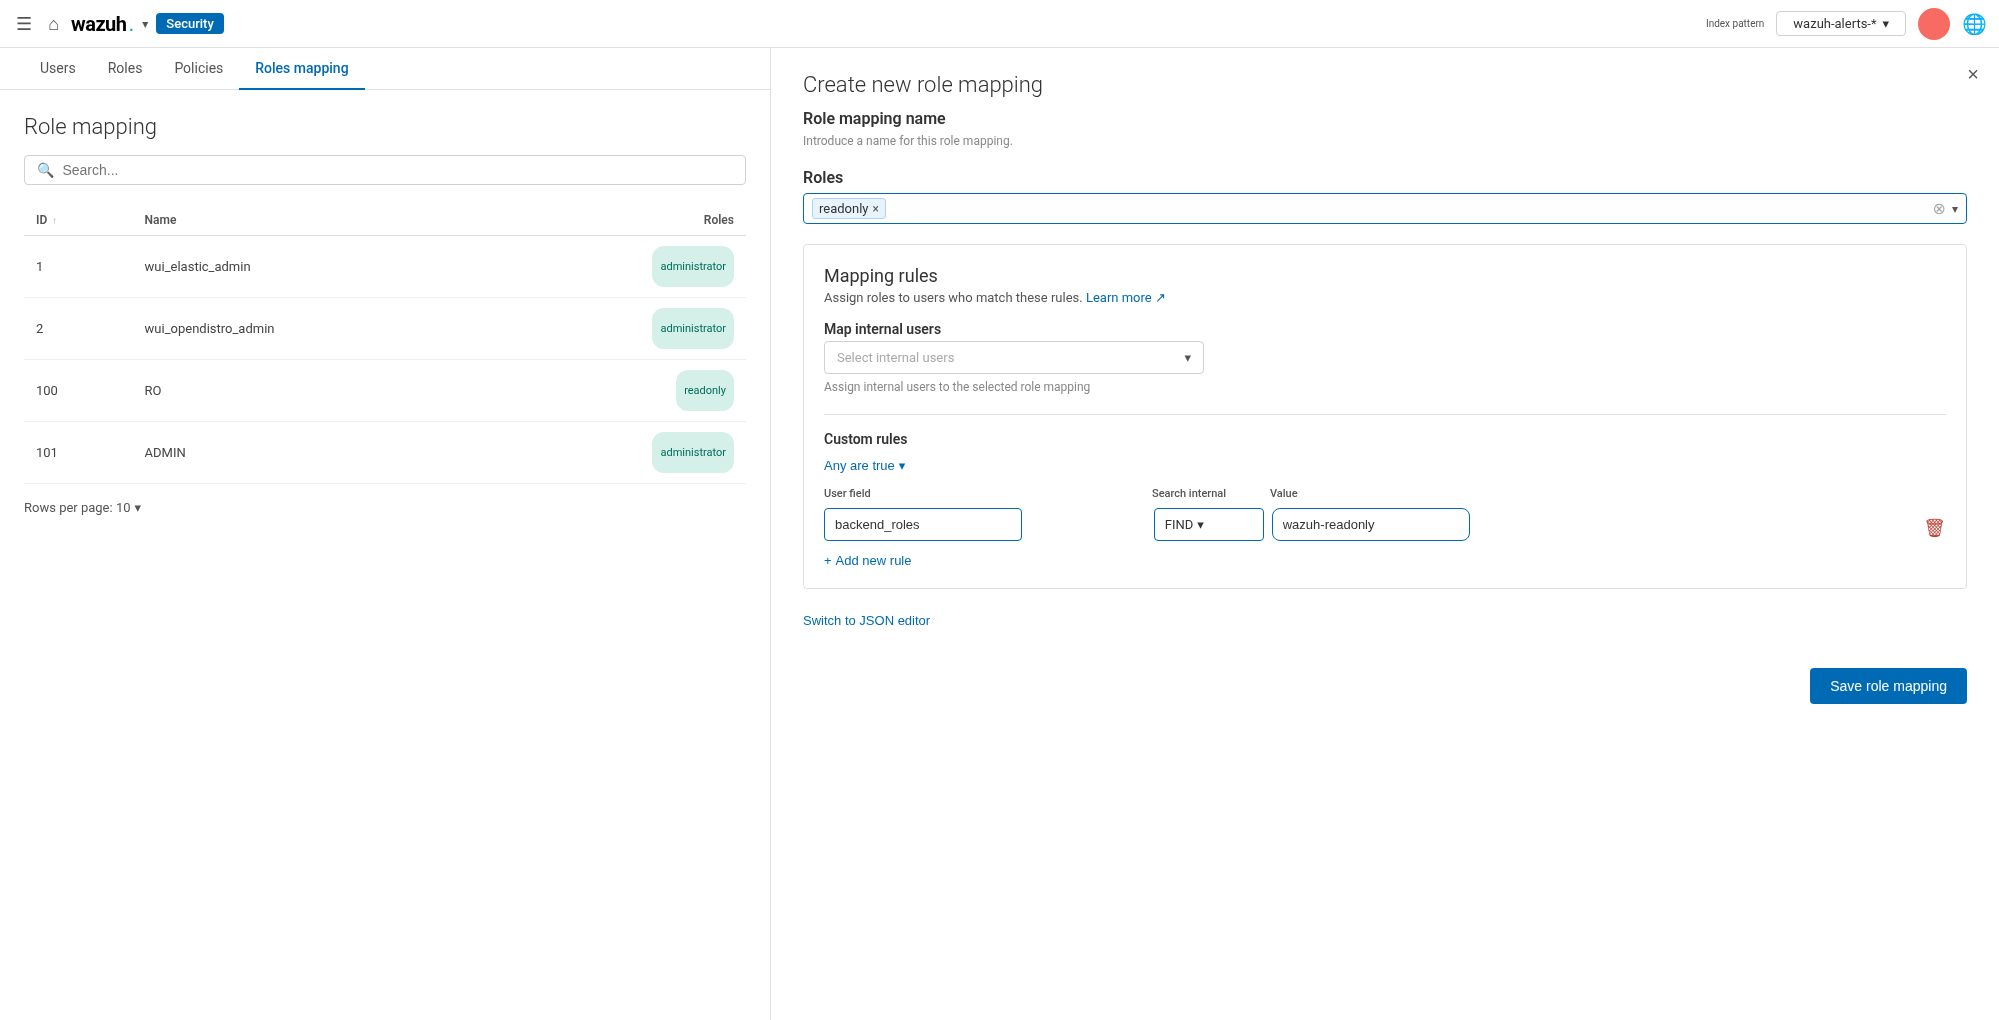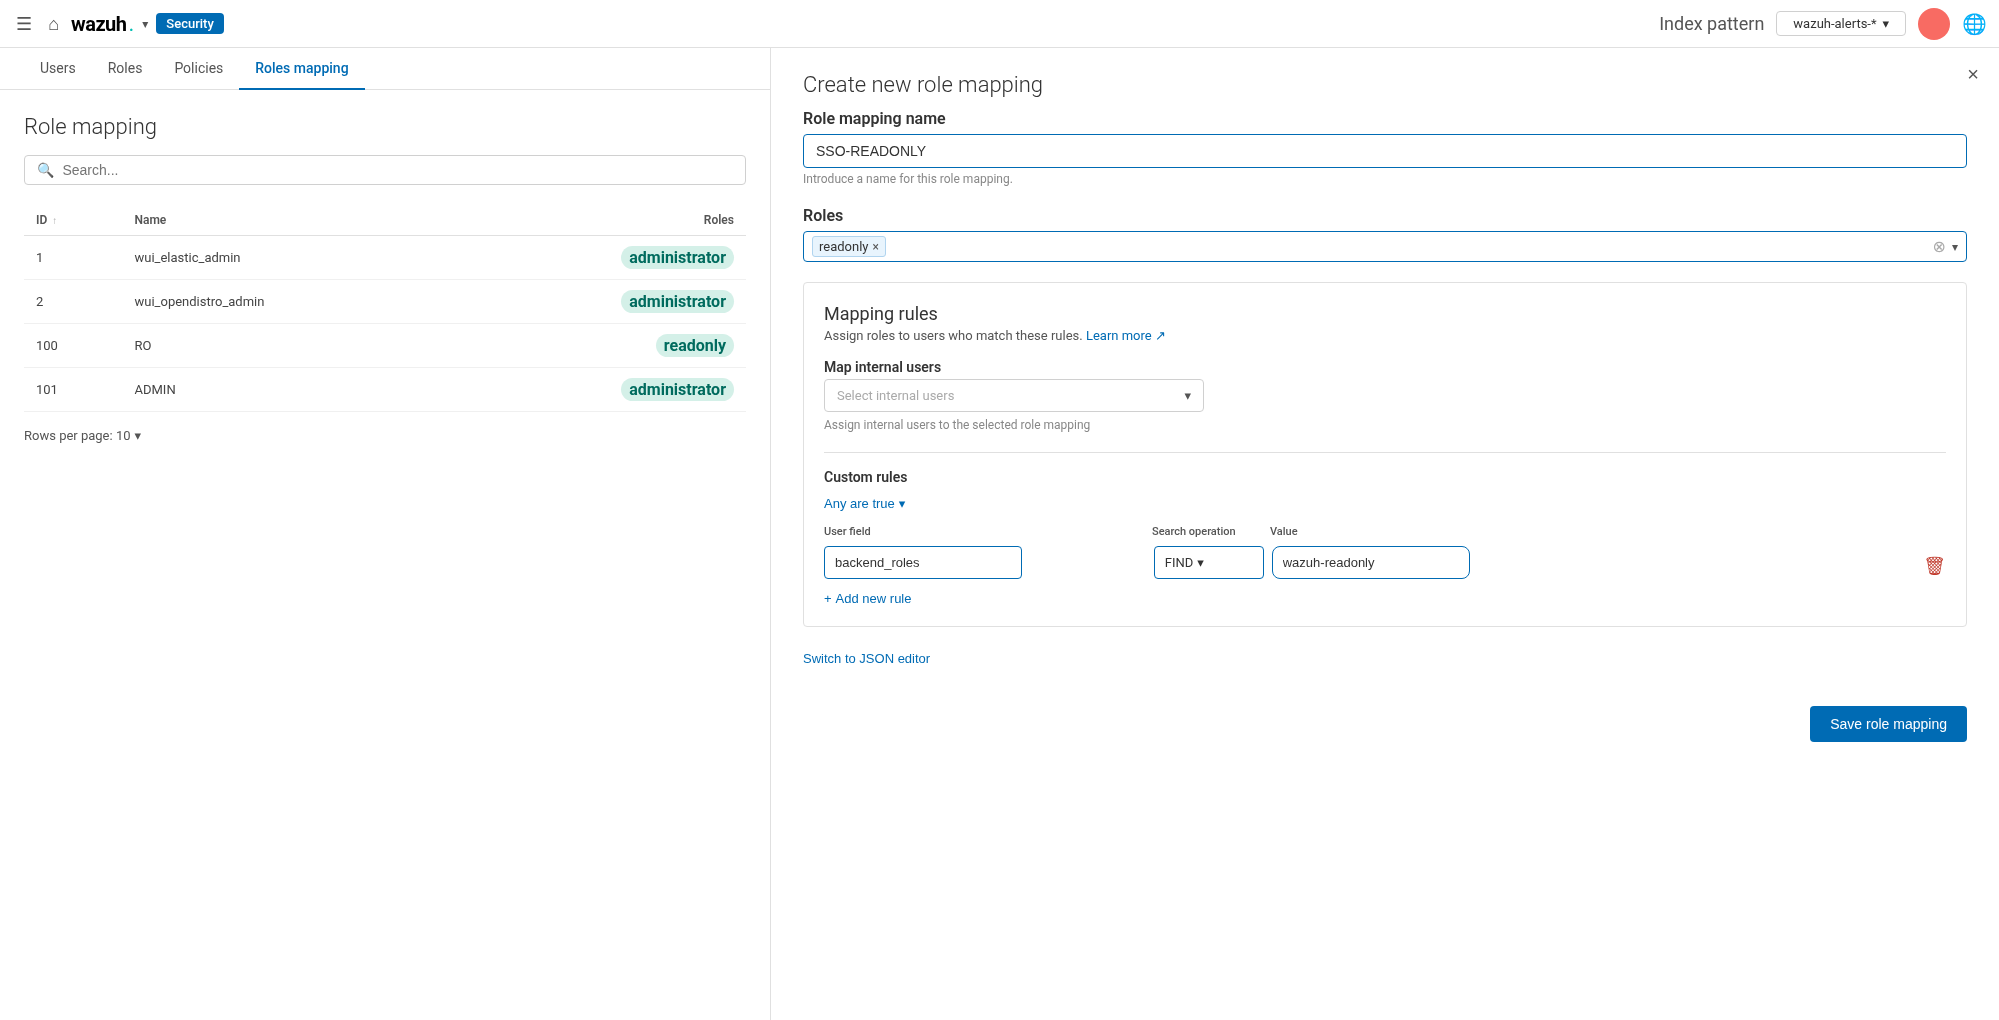--- a/index.html
+++ b/index.html
@@ -14,21 +14,21 @@
     .nav-home-icon { font-size: 18px; color: #555; cursor: pointer; padding: 4px; }
     .nav-logo { display: flex; align-items: center; gap: 2px; }
     .nav-logo-text { font-size: 20px; font-weight: 700; color: #000; letter-spacing: -0.5px; }
     .nav-logo-dot { color: #00bfb3; font-size: 22px; }
     .nav-dropdown-arrow { color: #555; font-size: 12px; cursor: pointer; }
     .nav-security-badge {
       background: #006bb4; color: #fff; border-radius: 4px; padding: 3px 10px;
       font-size: 13px; font-weight: 500; cursor: pointer;
     }
     .nav-right { margin-left: auto; display: flex; align-items: center; gap: 12px; }
-    .nav-index-pattern-label { font-size: 18px; color: #555; }
+    .nav-index-pattern-label { font-size: 10px; color: #555; }
     .nav-index-dropdown {
       display: flex; align-items: center; gap: 6px; border: 1px solid #d0d0d0;
       border-radius: 4px; padding: 4px 16px; cursor: pointer; font-size: 13px;
     }
     .nav-avatar {
       width: 32px; height: 32px; border-radius: 50%; background: #f86b63;
       display: flex; align-items: center; justify-content: center; color: #fff; font-size: 13px; cursor: pointer;
     }
     .nav-globe { font-size: 20px; color: #555; cursor: pointer; }
 
@@ -61,21 +61,21 @@
 
     
     .table { width: 100%; border-collapse: collapse; }
     .table th {
       text-align: left; padding: 8px 12px; font-size: 12px; font-weight: 600;
       color: #555; border-bottom: 1px solid #e0e0e0; background: #fff;
     }
     .table th .sort-arrow { font-size: 10px; color: #aaa; margin-left: 2px; }
     .table td { padding: 10px 12px; font-size: 13px; color: #444; border-bottom: 1px solid #f0f0f0; }
     .badge {
-      display: inline-block; padding: 2px 8px; border-radius: 12px; font-size: 16px; font-weight: 700;
+      display: inline-block; padding: 14px 8px; border-radius: 12px; font-size: 11px; font-weight: 400;
     }
     .badge-admin { background: #d4f0e8; color: #006b5e; }
     .badge-readonly { background: #d4f0e8; color: #006b5e; }
     .rows-per-page { margin-top: 16px; font-size: 13px; color: #555; display: flex; align-items: center; gap: 4px; }
 
     
     .right-panel {
       position: absolute; right: 0; top: 0; bottom: 0;
       width: calc(100% - 770px); background: #fff;
       border-left: 1px solid #e0e0e0; overflow-y: auto;
@@ -269,21 +269,20 @@
   </div>
 
   <div class="right-panel">
     <button class="close-btn">×</button>
 
     <h2 class="panel-title">Create new role mapping</h2>
 
     
     <div class="form-group">
       <label class="form-label">Role mapping name</label>
-      <input class="text-input" type="text" value="SSO-READONLY" style="">
       <div class="form-hint">Introduce a name for this role mapping.</div>
     </div>
 
     
     <div class="form-group">
       <label class="form-label">Roles</label>
       <div class="roles-input-wrapper">
         <div class="role-tag">
           <span>readonly</span>
           <span class="role-tag-close">×</span>
@@ -322,21 +321,21 @@
         <span>▾</span>
       </button>
 
       
       <div style="width:100%;">
         <div class="rule-cols" style="margin-bottom:4px;">
           <div class="rule-col-field">
             <div class="rule-col-label">User field</div>
           </div>
           <div class="rule-col-op">
-            <div class="rule-col-label">Search operation</div>
+            <div class="rule-col-label">Search internal</div>
           </div>
           <div class="rule-col-val">
             <div class="rule-col-label">Value</div>
           </div>
           <div class="rule-col-del" style="width:28px;"></div>
         </div>
         <div class="rule-cols">
           <div class="rule-col-field">
             <input class="rule-field-input" type="text" value="backend_roles" style="">
           </div>

